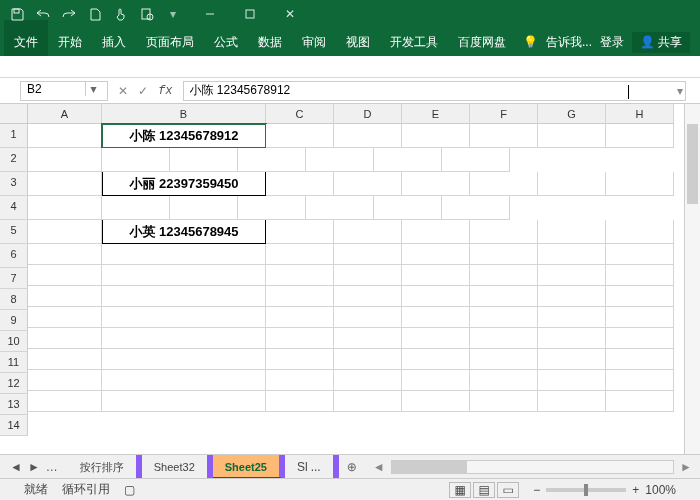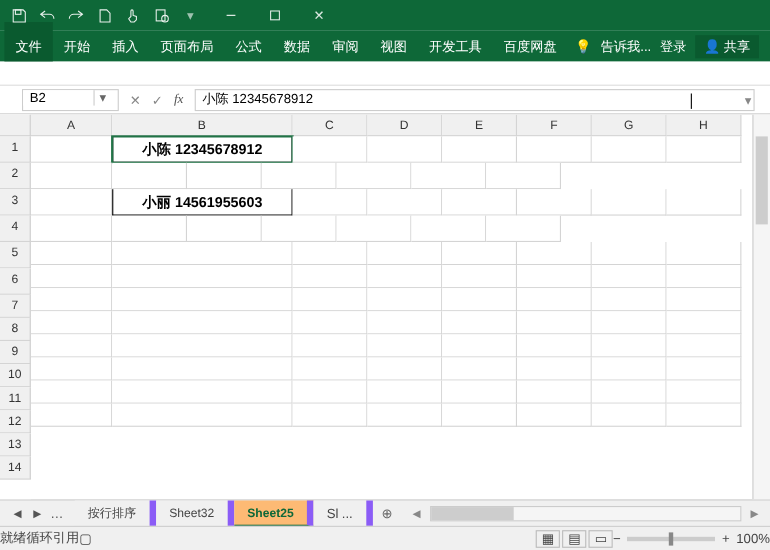--- a/index.html
+++ b/index.html
@@ -14,21 +14,21 @@
 .ribbon .tab{padding:0 10px;height:44px;display:flex;align-items:center;font-size:12px}
 .ribbon .tab.file{background:#0a5a2f}
 .ribbon .spacer{flex:1}
 .ribbon .right{display:flex;align-items:center;gap:8px;padding-right:6px}
 .share{background:#0a5a2f;padding:2px 8px;display:flex;align-items:center;gap:3px}
 .fbar{height:26px;border-bottom:1px solid #ccc;display:flex;align-items:center;background:#fff}
 .namebox{width:88px;height:20px;border:1px solid #ccc;margin-left:20px;display:flex;align-items:flex-start}
 .namebox input{border:0;width:64px;padding:0 6px;font-size:12px;outline:none}
 .dd{width:16px;text-align:center;color:#666;border-left:1px solid #ccc}
 .fbtns{display:flex;align-items:center;gap:10px;padding:0 10px;color:#888}
-.fx{font-style:italic;font-family:Liberation Serif, serif;color:#555}
+.fx{font-style:italic;font-family:Liberation Mono, monospace;color:#555}
 .fbox{flex:1;height:20px;border:1px solid #ccc;display:flex;align-items:center;padding:0 6px;margin-right:14px;position:relative}
 .fbox input{border:0;outline:none;width:100%;font-size:12px}
 .cursor{position:absolute;right:56px;top:3px;width:1px;height:14px;background:#000}
 .gridwrap{flex:1;display:flex;overflow:hidden;position:relative}
 .rowhdrs{width:28px;background:#fff}
 .corner{height:20px;border-right:1px solid #ccc;border-bottom:1px solid #ccc;background:#f0f0f0}
 .rh{height:21px;border-right:1px solid #ccc;border-bottom:1px solid #d4d4d4;background:#f0f0f0;text-align:center;line-height:21px;color:#333;font-size:11px}
 .rh.tall{height:24px}
 .grid{flex:1;overflow:hidden}
 .colhdrs{display:flex;height:20px}
@@ -43,21 +43,21 @@
 .cBh{font-size:14px}
 .tabsbar{height:24px;border-top:1px solid #ccc;display:flex;align-items:center;background:#f0f0f0}
 .tnav{display:flex;gap:6px;padding:0 10px;color:#555}
 .stab{padding:0 12px;height:24px;line-height:24px;border-right:6px solid #8b5cf6;background:#fff;color:#0e6838;font-size:11px}
 .stab.active{border-bottom:2px solid #0e6838;font-weight:600;background:#fdba74}
 .stab.in{background:#f0f0f0;color:#444}
 .plus{padding:0 8px;color:#666}
 .hsb{flex:1;display:flex;align-items:center;padding:0 8px}
 .hscroll{flex:1;height:14px;border:1px solid #ccc;background:#f5f5f5;position:relative;margin:0 6px}
 .hthumb{position:absolute;left:0;top:0;bottom:0;width:75px;background:#cdcdcd}
-.status{height:22px;border-top:1px solid #ccc;background:#f0f0f0;display:flex;align-items:center;font-size:11px;color:#444;padding:0 0;}
+.status{height:22px;border-top:1px solid #ccc;background:#f0f0f0;display:flex;align-items:center;font-size:11px;color:#444;padding:0 24px;gap:14px}
 .status .sp{flex:1}
 .views{display:flex;gap:2px}
 .vb{width:22px;height:16px;border:1px solid #bbb;display:flex;align-items:center;justify-content:center}
 .zoom{display:flex;align-items:center;gap:6px}
 .slider{width:80px;height:4px;background:#ccc;position:relative}
 .slider .t{position:absolute;left:50%;top:-4px;width:4px;height:12px;background:#888;transform:translateX(-50%)}
 .vscroll{width:16px;border-left:1px solid #ccc;background:#f5f5f5;position:relative}
 .vthumb{position:absolute;top:20px;left:2px;right:2px;height:80px;background:#cdcdcd}
 svg{display:block}
 </style>
@@ -201,30 +201,40 @@
           <div class="cell cA"></div>
           <div class="cell cC"></div>
           <div class="cell cD"></div>
           <div class="cell cE"></div>
           <div class="cell cF"></div>
           <div class="cell cG"></div>
           <div class="cell cH"></div>
         </div>
       <div class="row tall">
           <div class="cell cA"></div>
-          <div class="cell cB bordL bordR bordB">小丽 14561955603</div>
-          <div class="cell cC"></div>
-          <div class="cell cD"></div>
-          <div class="cell cE"></div>
-          <div class="cell cF"></div>
-          <div class="cell cG"></div>
-          <div class="cell cH"></div>
-        </div>
-      <div class="row tall">
-          <div class="cell cA"></div>
+          <div class="cell cB bordL bordR bordB">小丽 22397359450</div>
+          <div class="cell cC"></div>
+          <div class="cell cD"></div>
+          <div class="cell cE"></div>
+          <div class="cell cF"></div>
+          <div class="cell cG"></div>
+          <div class="cell cH"></div>
+        </div>
+      <div class="row tall">
+          <div class="cell cA"></div>
+          <div class="cell cC"></div>
+          <div class="cell cD"></div>
+          <div class="cell cE"></div>
+          <div class="cell cF"></div>
+          <div class="cell cG"></div>
+          <div class="cell cH"></div>
+        </div>
+      <div class="row tall">
+          <div class="cell cA"></div>
+          <div class="cell cB bordL bordR bordB">小英 12345678945</div>
           <div class="cell cC"></div>
           <div class="cell cD"></div>
           <div class="cell cE"></div>
           <div class="cell cF"></div>
           <div class="cell cG"></div>
           <div class="cell cH"></div>
         </div>
       <div class="row">
           <div class="cell cA"></div>
           <div class="cell cB"></div>

